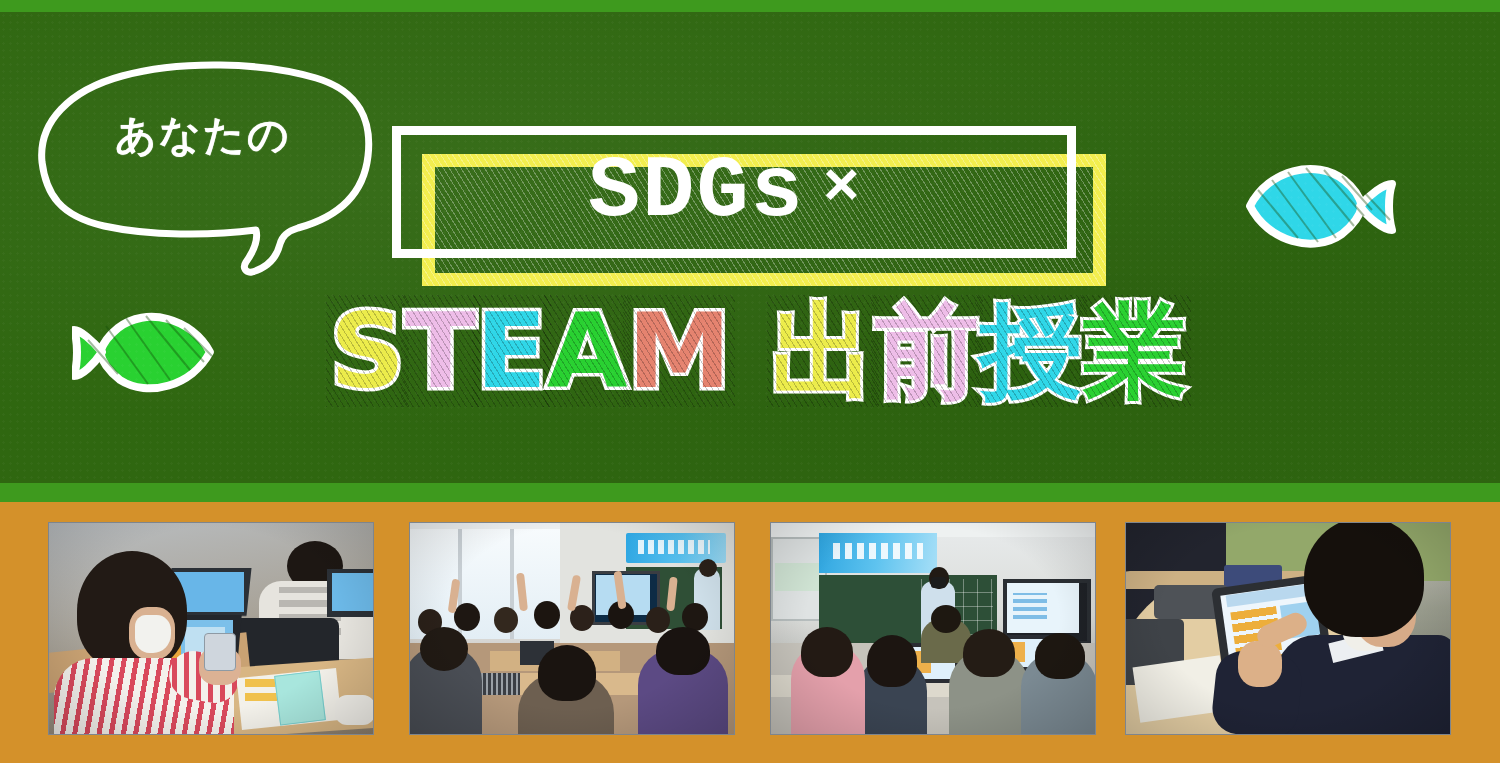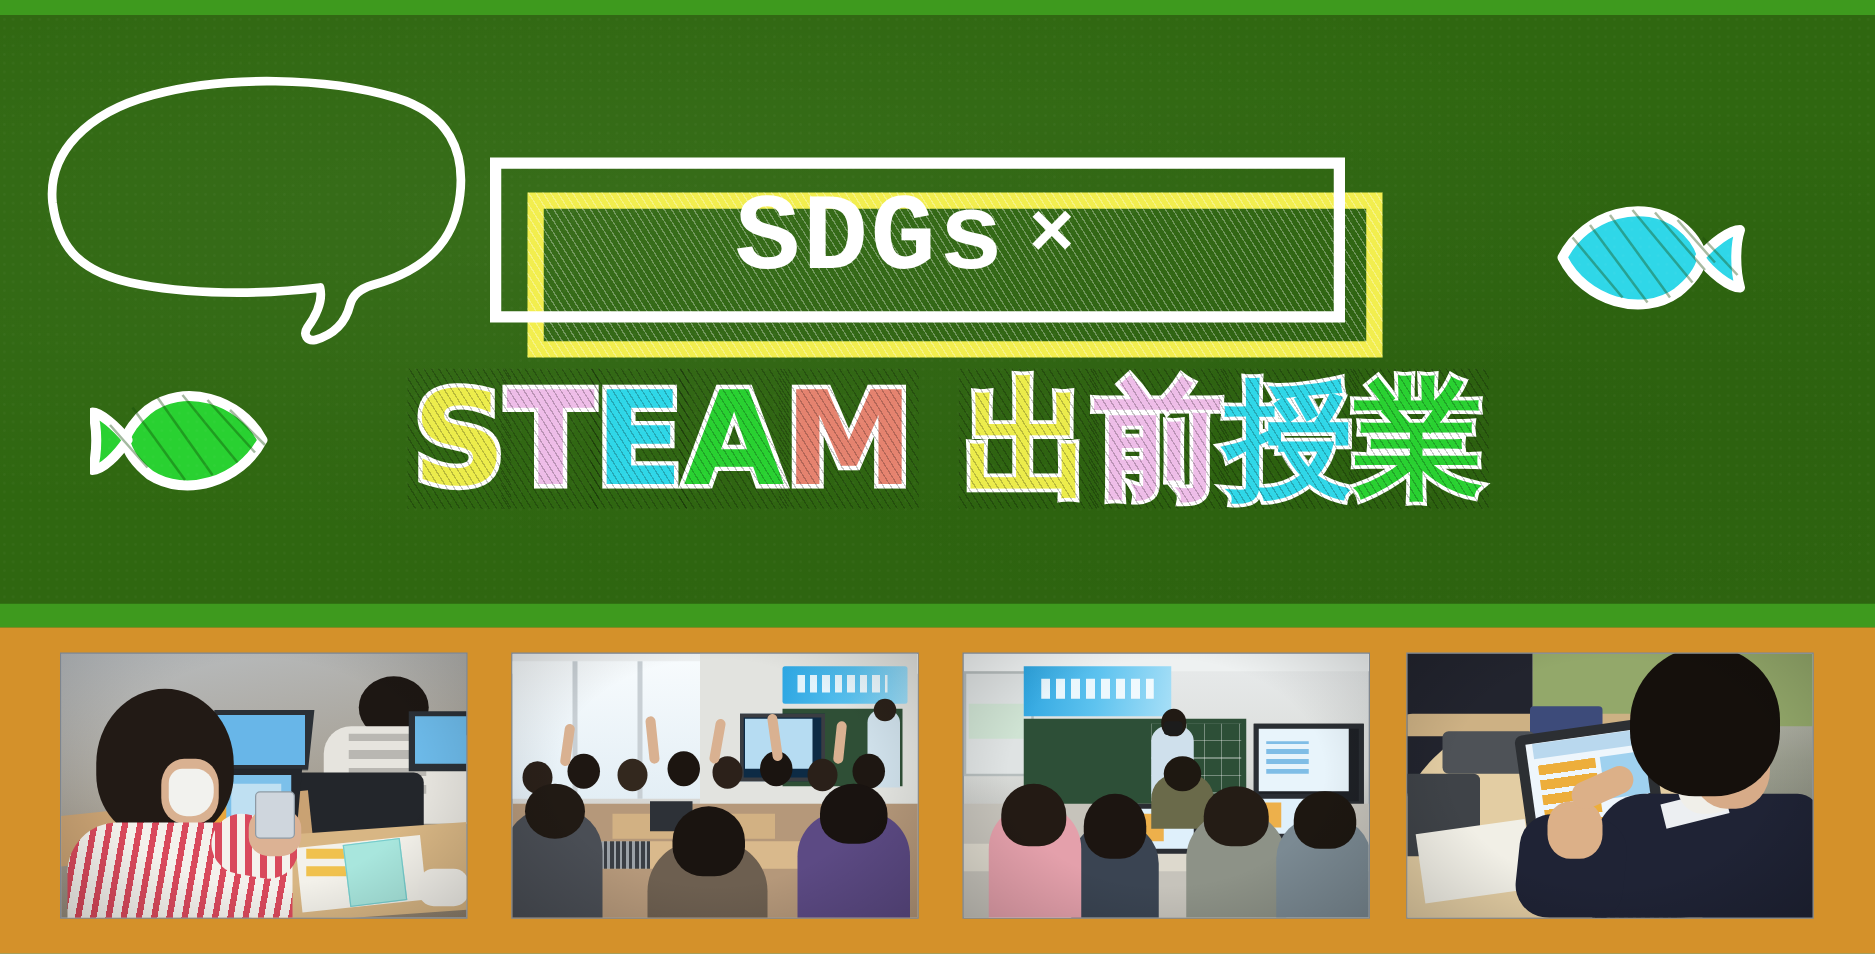--- a/index.html
+++ b/index.html
@@ -347,20 +347,21 @@
 
     <div class="bubble-wrap">
       <svg width="345" height="220" viewBox="0 0 345 220">
         <path d="M12 106 C8 66 40 34 92 20 C150 4 232 6 286 22 C330 35 342 66 338 100
                  C334 136 312 160 268 172 C258 175 252 180 250 188
                  C246 204 236 212 222 216 C216 217 212 212 216 206
                  C226 192 228 182 226 174
                  C180 180 120 180 74 170 C30 160 16 138 12 106 Z" fill="none" stroke="#ffffff" stroke-width="7" stroke-linejoin="round" stroke-linecap="round"></path>
       </svg>
       <div class="bubble-text">
+        <div>あなたの</div>
       </div>
     </div>
 
     <div class="title-box">
       <div class="title-shadow"></div>
       <div class="title-frame"></div>
       <div class="title-text">
         <span>SDGs</span>
         <span class="tt-x">×</span>
       </div>

